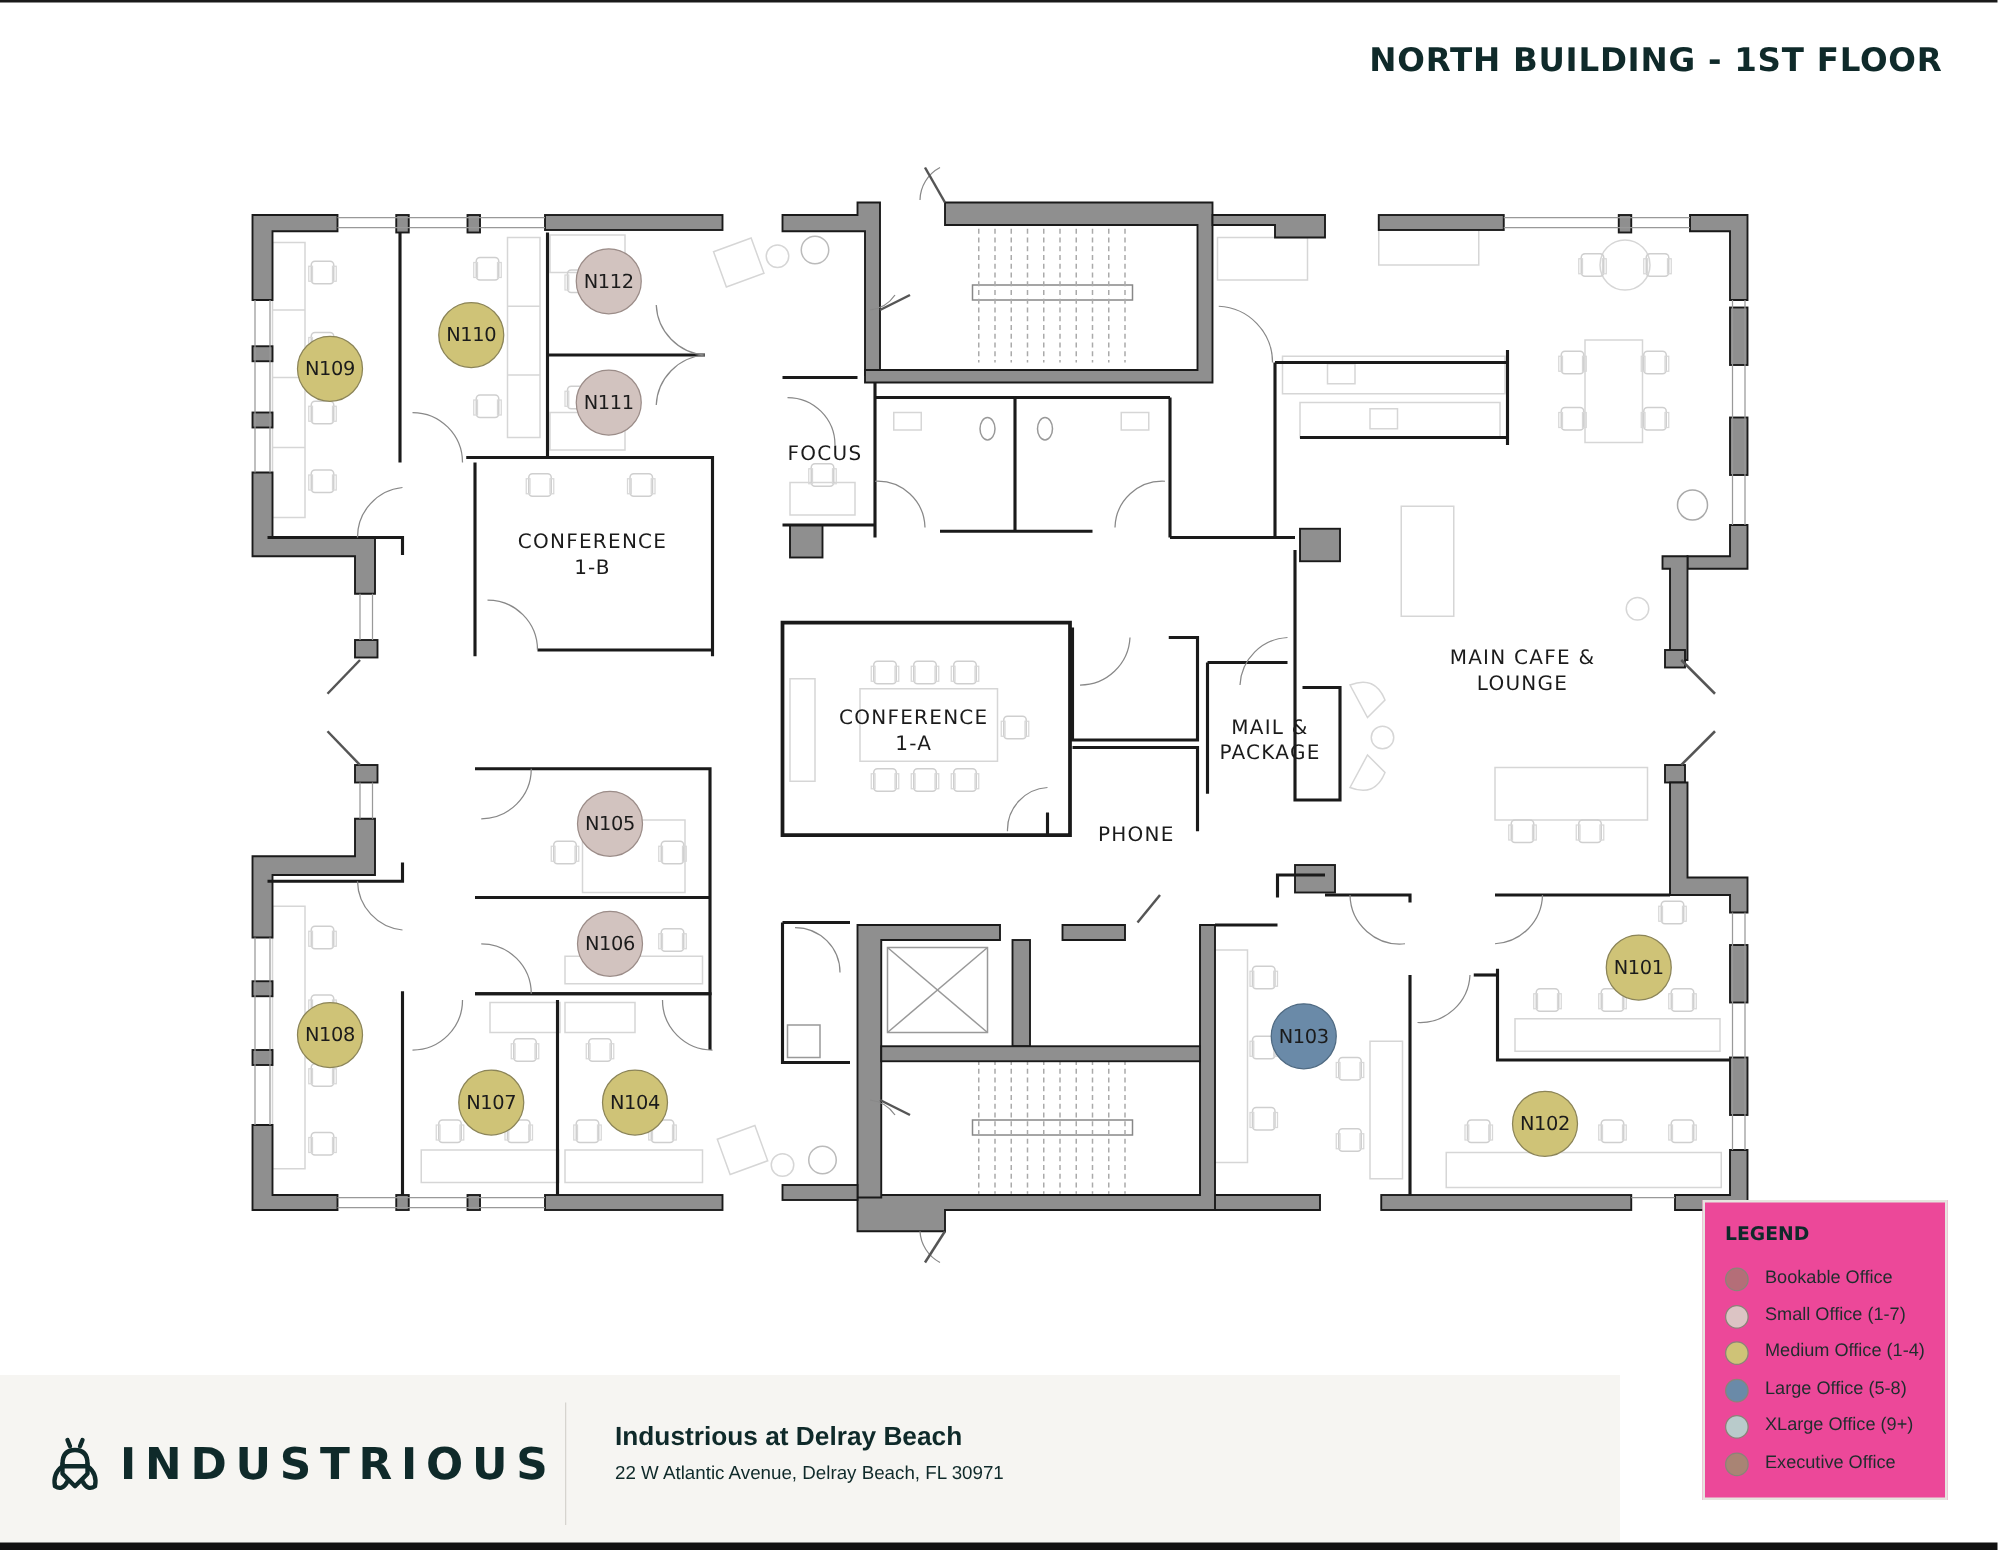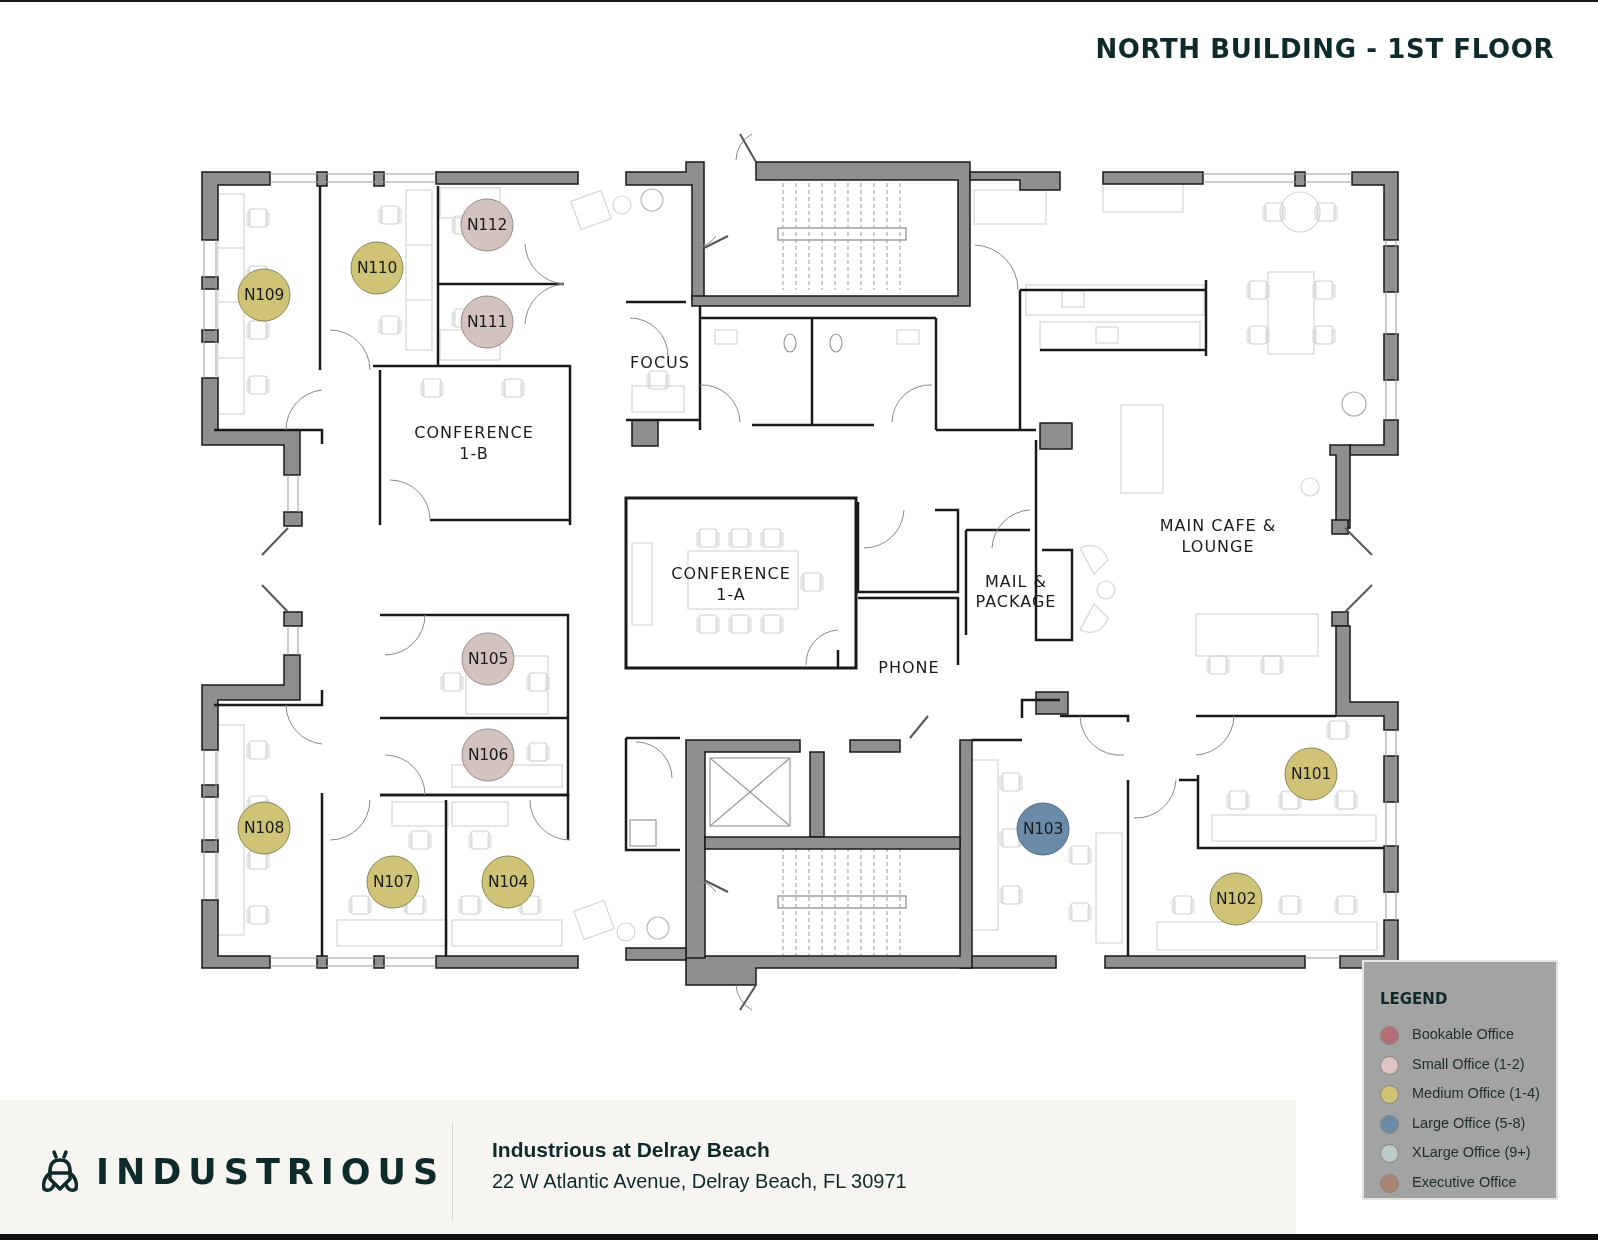--- a/index.html
+++ b/index.html
@@ -32,27 +32,27 @@
   .brand-name {
     font-family: "DejaVu Sans", sans-serif; font-weight: 700; font-size: 35px;
     letter-spacing: 7px; color: #0f2a2a;
   }
   .footer-divider { position: absolute; left: 452px; top: 22px; width: 1px; height: 98px; background: #d6d4cf; }
   .loc-name {
     position: absolute; left: 492px; top: 38px; font-size: 21px; font-weight: 700;
     color: #0f2a2a; font-family: "Liberation Sans", sans-serif;
   }
   .loc-addr {
-    position: absolute; left: 492px; top: 70px; font-size: 20px; color: #0f2a2a;
+    position: absolute; left: 492px; top: 70px; font-size: 15px; color: #0f2a2a;
     font-family: "Liberation Sans", sans-serif;
   }
   .legend {
     position: absolute; left: 1362px; top: 960px; width: 196px; height: 240px;
-    background: #a3a3a3; border: 2px solid #e6e4df; box-sizing: border-box;
-    padding: 28px 0 0 16px;
+    background: #ec4899; border: 2px solid #e6e4df; box-sizing: border-box;
+    padding: 16px 0 0 16px;
   }
   .legend-title { font-family: "DejaVu Sans", sans-serif; font-weight: 700; font-size: 15px; color: #0f2a2a; margin-bottom: 18px; }
   .legend-item { display: flex; height: 29.5px; }
   .legend-swatch { width: 19px; height: 19px; border-radius: 50%; border: 1px solid #8a8478; box-sizing: border-box; margin-right: 13px; flex: none; }
   .legend-label { font-size: 14.5px; color: #1f2d2d; font-family: "Liberation Sans", sans-serif; white-space: nowrap; }
 </style>
 </head>
 <body>
 
 <div class="top-border"></div>
@@ -448,21 +448,21 @@
 </svg>
 
 <div class="legend">
   <div class="legend-title">LEGEND</div>
   <div class="legend-item">
     <span class="legend-swatch" style="background:#b46e78"></span>
     <span class="legend-label">Bookable Office</span>
   </div>
   <div class="legend-item">
     <span class="legend-swatch" style="background:#dcc4c4"></span>
-    <span class="legend-label">Small Office (1-2)</span>
+    <span class="legend-label">Small Office (1-7)</span>
   </div>
   <div class="legend-item">
     <span class="legend-swatch" style="background:#cfc377"></span>
     <span class="legend-label">Medium Office (1-4)</span>
   </div>
   <div class="legend-item">
     <span class="legend-swatch" style="background:#6a8aa8"></span>
     <span class="legend-label">Large Office (5-8)</span>
   </div>
   <div class="legend-item">

